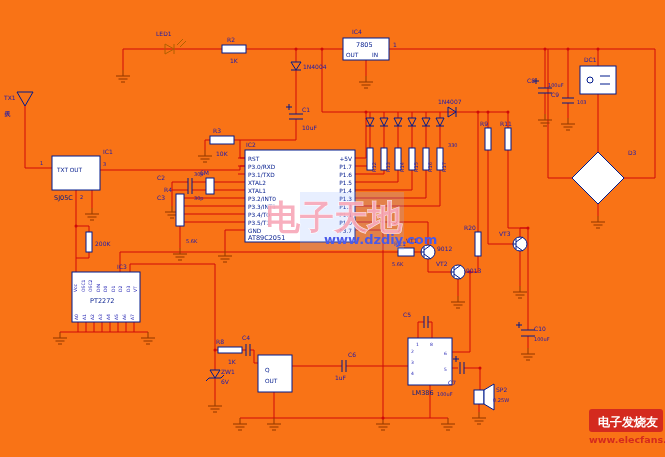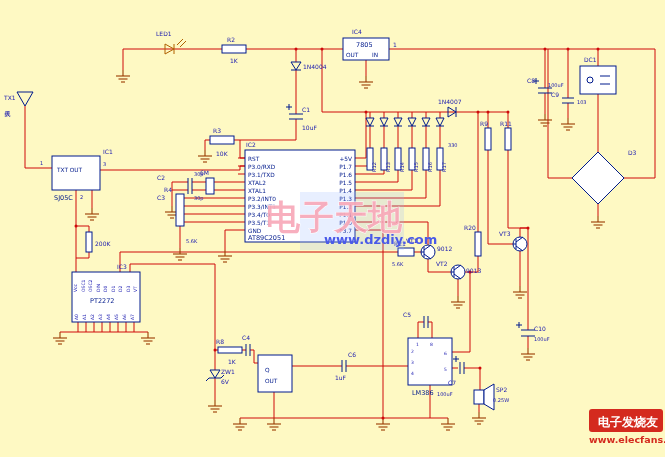--- a/index.html
+++ b/index.html
@@ -1,16 +1,16 @@
 <!DOCTYPE html>
 <html><head>
 <meta charset="utf-8">
 <style>
   html,body{margin:0;padding:0;background:#fff;}
-  .stage{width:665px;height:457px;position:relative;background:#fef9c3;overflow:hidden;}
+  .stage{width:665px;height:457px;position:relative;background:#f97316;overflow:hidden;}
   svg{display:block;}
   .w{stroke:#cf0a0a;stroke-width:1;fill:none;}
   .cmp{stroke:#001a8c;stroke-width:1;fill:none;}
   .cmpf{stroke:#001a8c;stroke-width:1;fill:#fff;}
   .led{stroke:#b06000;stroke-width:1;fill:none;}
   .gnd{stroke:#9a3b00;stroke-width:1.1;fill:none;}
   .dot{fill:#cf0a0a;}
   text{font-family:"DejaVu Sans",sans-serif;fill:#1a1ab0;}
   .t6{font-size:6px;} .t5{font-size:5px;} .t45{font-size:4.5px;}
   .pin{fill:#001a8c;font-size:5.8px;}

